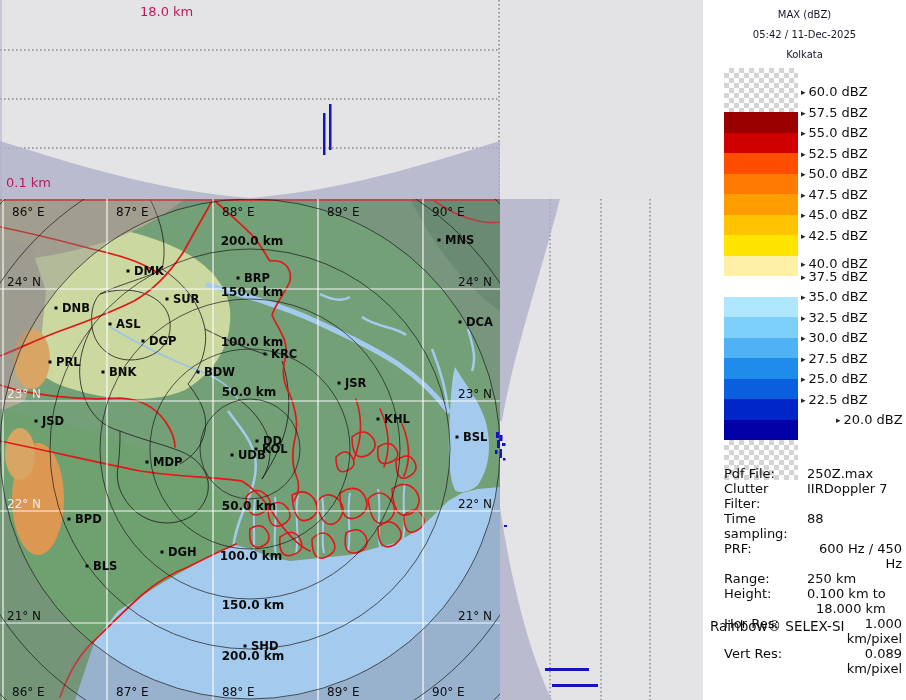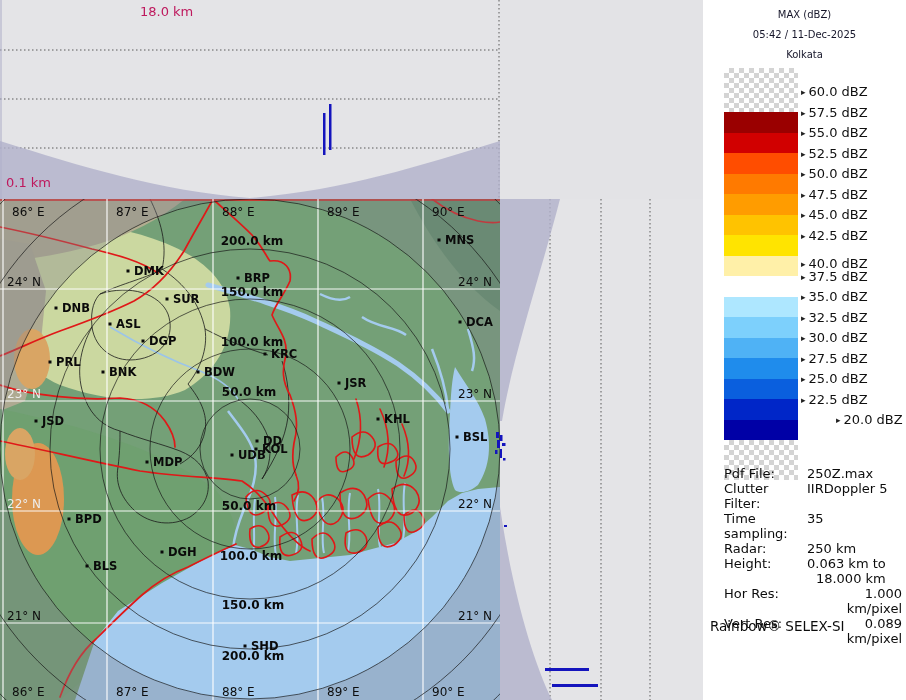--- a/index.html
+++ b/index.html
@@ -310,33 +310,37 @@
         <div class="leg-label" style="top: 392.5px;"><span class="arr">▸</span>22.5 dBZ</div>
         <div class="leg-label" style="top: 413px; margin-left: 35px;"><span class="arr">▸</span>20.0 dBZ</div>
       </div>
     <div id="info-rows">
         <div class="info-row">
           <div class="lbl">Pdf File:</div>
           <div class="val">250Z.max</div>
         </div>
         <div class="info-row">
           <div class="lbl">Clutter Filter:</div>
-          <div class="val">IIRDoppler 5</div>
+          <div class="val">IIRDoppler 7</div>
         </div>
         <div class="info-row">
           <div class="lbl">Time sampling:</div>
-          <div class="val">35</div>
-        </div>
-        <div class="info-row">
-          <div class="lbl">Radar:</div>
+          <div class="val">88</div>
+        </div>
+        <div class="info-row">
+          <div class="lbl">PRF:</div>
+          <div class="val">600 Hz / 450 Hz</div>
+        </div>
+        <div class="info-row">
+          <div class="lbl">Range:</div>
           <div class="val">250 km</div>
         </div>
         <div class="info-row">
           <div class="lbl">Height:</div>
-          <div class="val">0.063 km to
+          <div class="val">0.100 km to
 18.000 km</div>
         </div>
         <div class="info-row">
           <div class="lbl">Hor Res:</div>
           <div class="val">1.000 km/pixel</div>
         </div>
         <div class="info-row">
           <div class="lbl">Vert Res:</div>
           <div class="val">0.089 km/pixel</div>
         </div>

